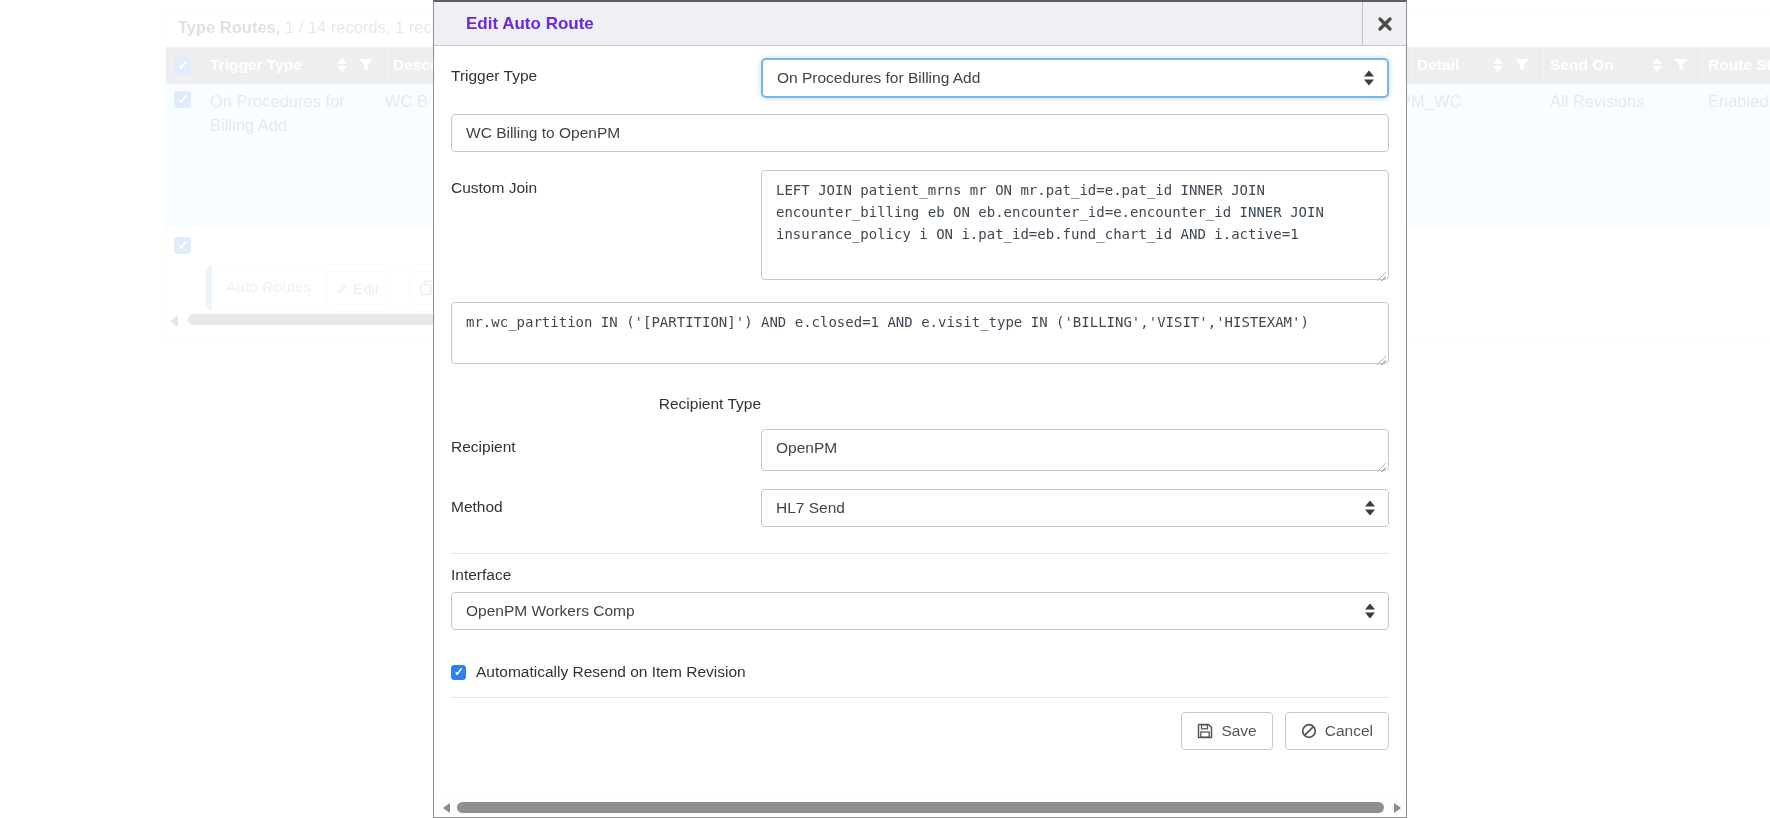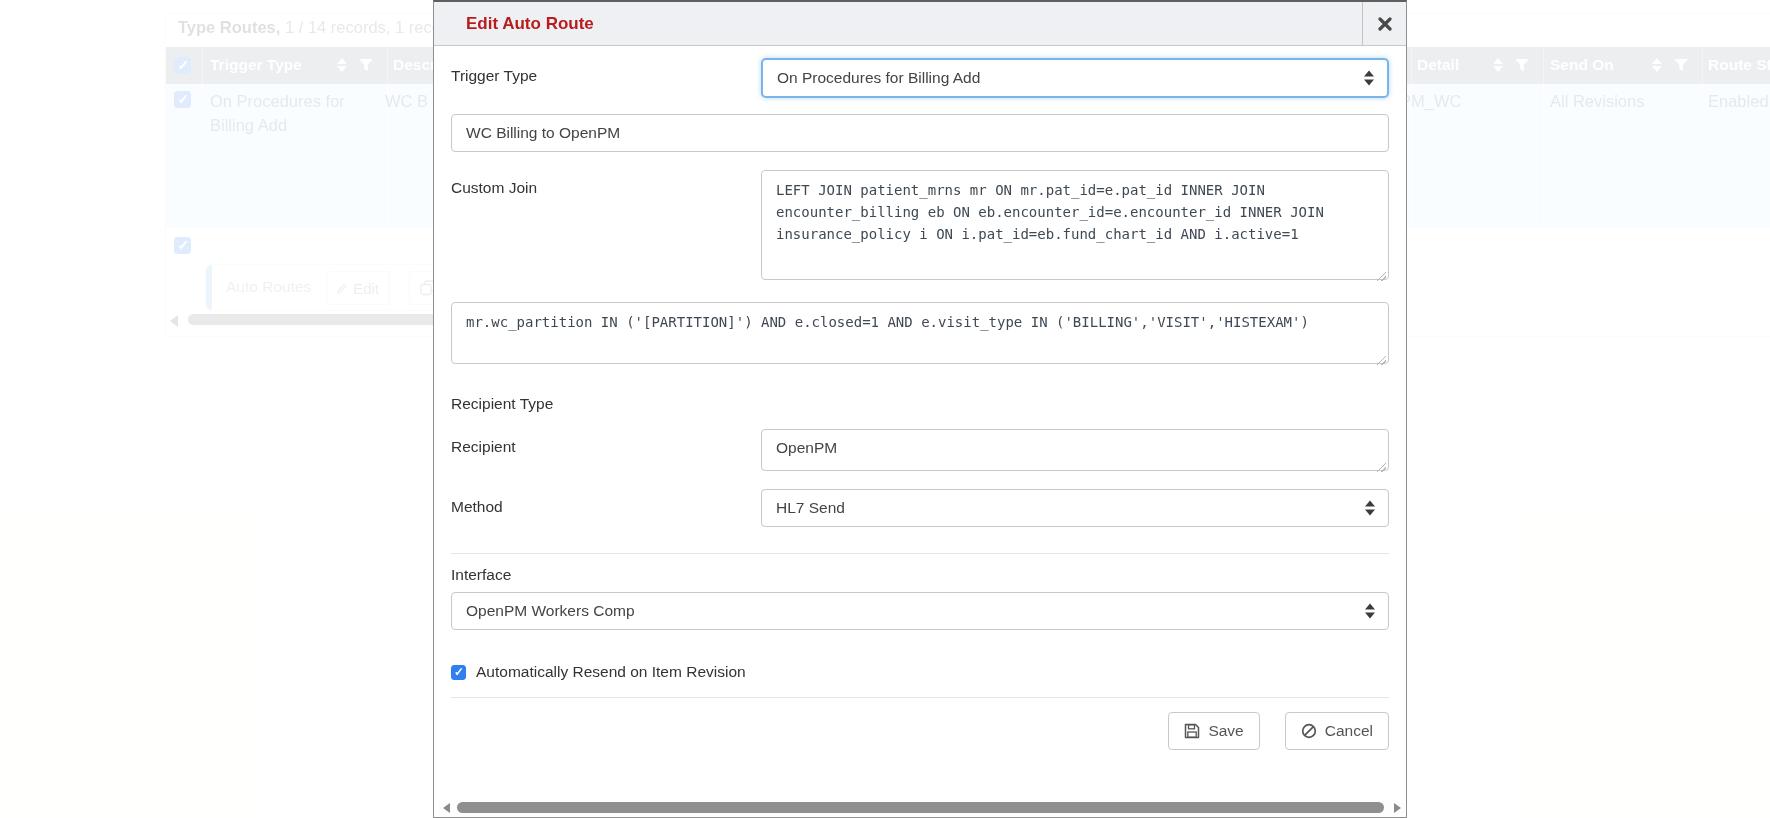--- a/index.html
+++ b/index.html
@@ -50,21 +50,21 @@
                       background:#6e6e6e; border-radius:6px; }
 
   
   .overlay { position:absolute; inset:0; background:rgba(255,255,255,.85); z-index:10; }
 
   
   .modal { position:absolute; left:433px; top:0; width:974px; height:818px; z-index:20;
            background:#fff; border:1px solid #8f8f8f; border-top:2px solid #5f5f5f; }
   .mhead { position:absolute; left:0; top:0; right:0; height:44px; background:#eef0f3;
            border-bottom:1px solid #c9c9c9; display:flex; align-items:center; }
-  .mtitle { font-size:17px; font-weight:bold; color:#b91c1c; padding-left:32px; }
+  .mtitle { font-size:17px; font-weight:bold; color:#6d28d9; padding-left:32px; }
   .mclose { position:absolute; right:0; top:0; width:44px; height:43px; border-left:1px solid #c4c4c4;
             display:flex; align-items:center; justify-content:center; cursor:pointer; }
 
   .mbody { position:absolute; top:46px; left:0; right:0; padding:10px 17px 0; }
   .frow { display:flex; align-items:flex-start; }
   .flabel { flex:0 0 310px; font-size:15.5px; color:#333; padding-top:9px; }
   .fctrl { flex:1; position:relative; }
 
   .sel { position:relative; height:38px; border:1px solid #c8c8c8; border-radius:4px; background:#fff;
          display:flex; align-items:center; padding:0 30px 0 14px; font-size:15.5px; color:#444;
@@ -86,21 +86,21 @@
          font-family:"Liberation Sans", sans-serif; font-size:15.5px; color:#444;
          resize:none; outline:none; overflow:hidden; background:#fff; }
   .grip { position:absolute; right:3px; bottom:3px; width:11px; height:11px;
           background:linear-gradient(135deg, transparent 0 55%, #b5b5b5 55% 62%, transparent 62% 75%, #b5b5b5 75% 82%, transparent 82%); }
 
   .mhr { border:none; border-top:1px solid #e4e4e4; }
   .iface-label { font-size:15.5px; color:#333; margin-bottom:8px; }
   .sendhtml { display:flex; align-items:center; gap:8px; margin-top:7px; font-size:15.5px; color:#333; }
   .autoresend { display:flex; align-items:center; gap:10px; margin-top:33px; font-size:15.5px; color:#333; }
 
-  .mfoot { display:flex; justify-content:flex-end; gap:25px; margin-top:14px;align-items:center; }
+  .mfoot { display:flex; justify-content:flex-end; gap:12px; margin-top:14px;align-items:center; }
   .btn { height:38px; background:#fff; border:1px solid #c9c9c9; border-radius:4px; color:#555;
          font-size:15.5px; display:flex; align-items:center; gap:8px; padding:0 15px;
          font-family:"Liberation Sans", sans-serif; cursor:pointer; }
 
   .mscroll { position:absolute; left:1px; right:1px; bottom:1px; height:17px; background:#fdfdfd; }
   .mscroll .thumb { position:absolute; left:22px; top:3px; width:927px; height:11px;
                     background:#8f8f8f; border-radius:6px; }
   .mscroll .la { position:absolute; left:8px; top:4px; width:0; height:0;
                  border-top:5px solid transparent; border-bottom:5px solid transparent;
                  border-right:7px solid #8a8a8a; }
@@ -241,21 +241,21 @@
         </div>
       </div>
 
       <div class="frow" style="margin-bottom:18px;">
         <div class="fctrl">
           <textarea class="tmono" style="height: 62px;" spellcheck="false">mr.wc_partition IN ('[PARTITION]') AND e.closed=1 AND e.visit_type IN ('BILLING','VISIT','HISTEXAM')</textarea>
           <span class="grip"></span>
         </div>
       </div>
 
-      <div class="frow" style="margin-bottom:16px;">
+      <div class="frow" style="margin-bottom:16px;text-align:right;">
         <div class="flabel">Recipient Type</div>
       </div>
 
       <div class="frow" style="margin-bottom:14px;">
         <div class="flabel">Recipient</div>
         <div class="fctrl">
           <textarea class="tplain" style="height: 42px;" spellcheck="false">OpenPM</textarea>
           <span class="grip"></span>
         </div>
       </div>

